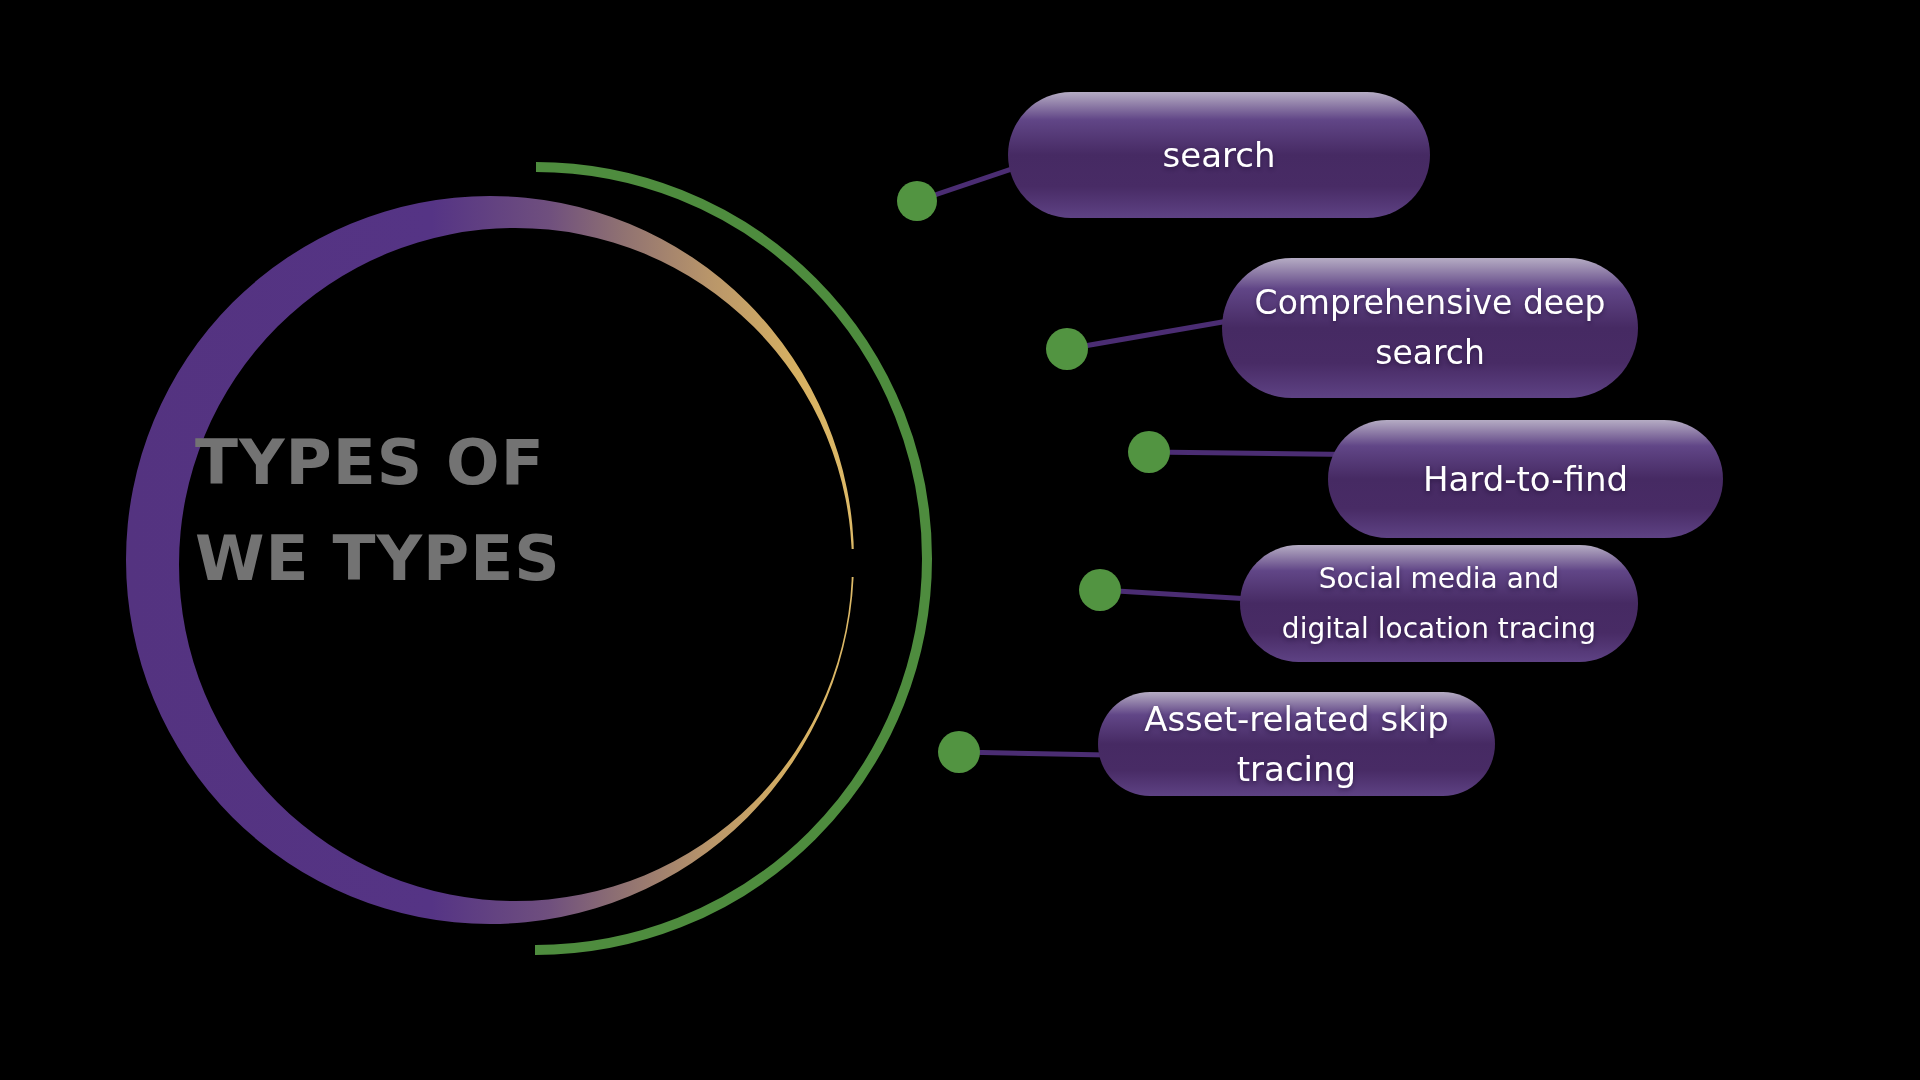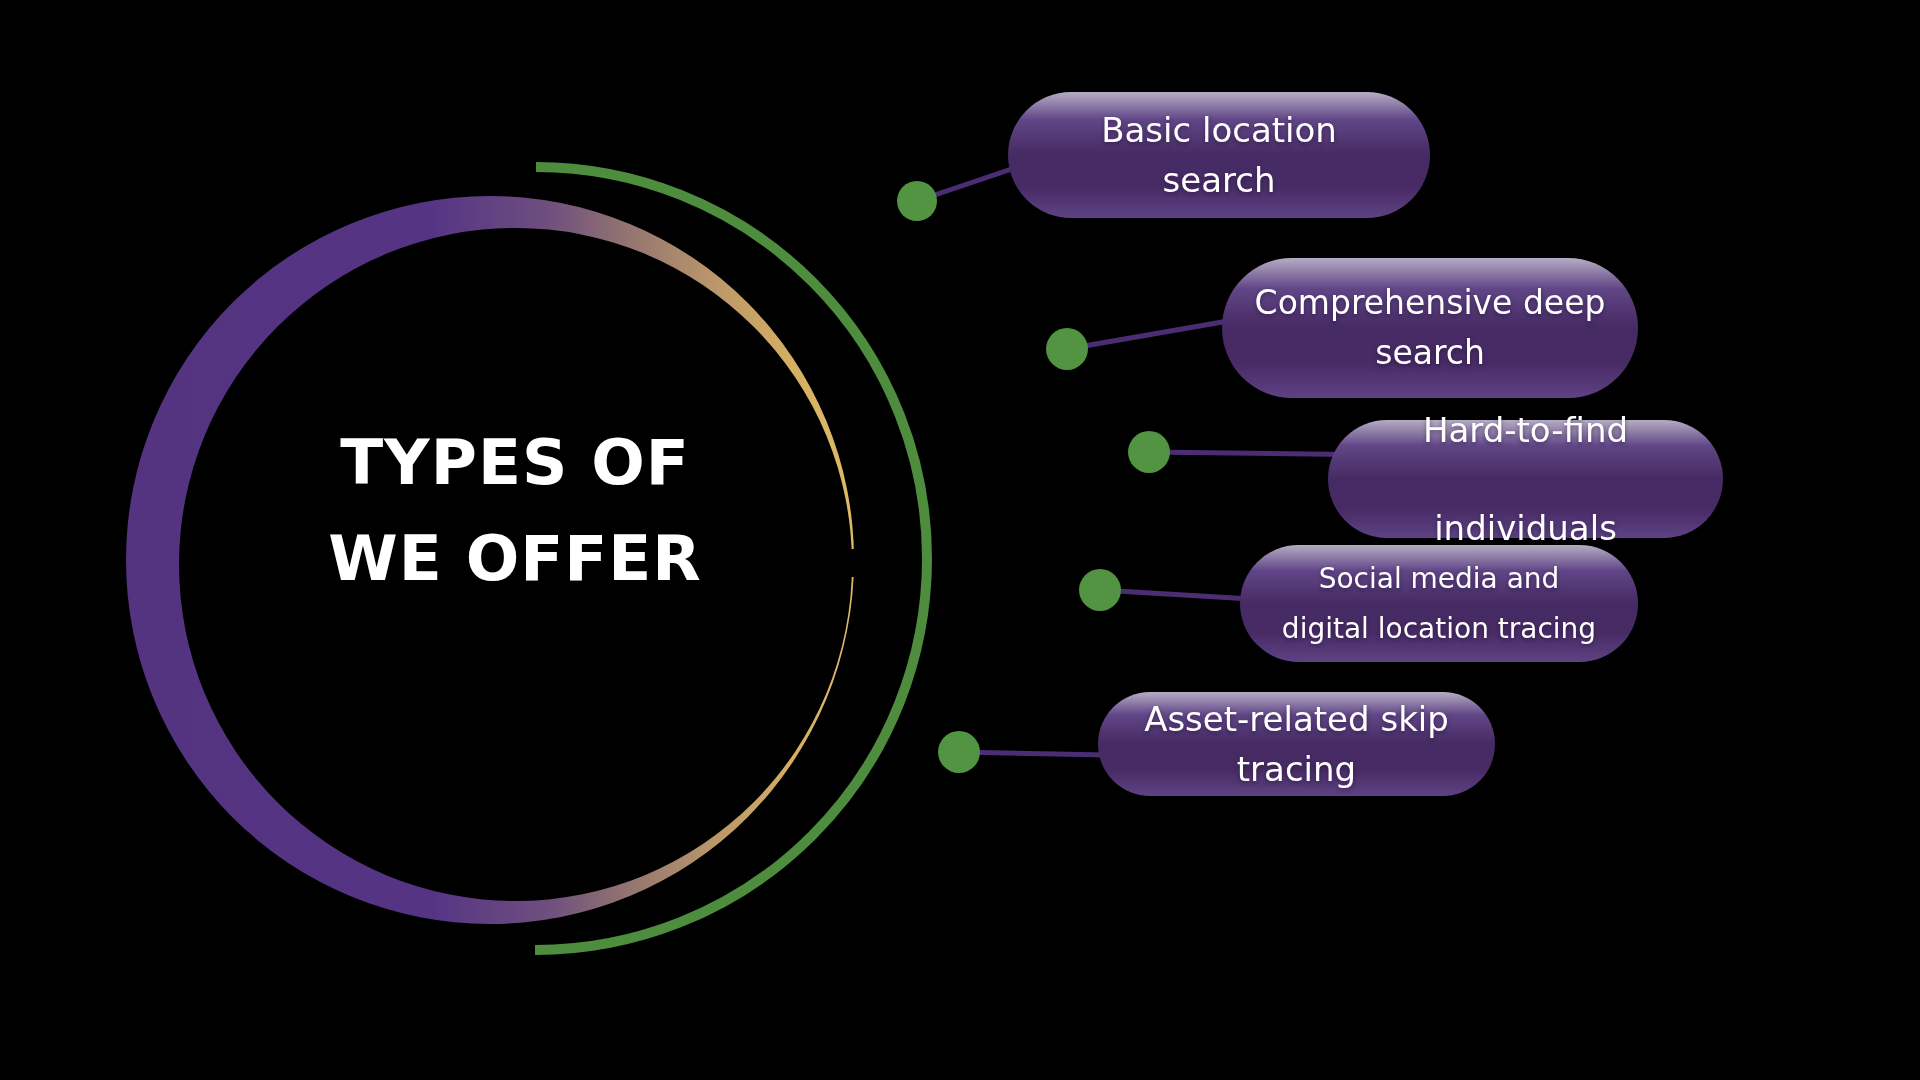--- a/index.html
+++ b/index.html
@@ -19,22 +19,22 @@
     position: absolute;
     left: 0;
     top: 0;
   }
   
   #title {
     position: absolute;
     left: 195px;
     top: 415px;
     width: 640px;
-    text-align: center;
-    color: #ffffff;
+    text-align: left;
+    color: #737373;
     font-weight: bold;
     font-size: 63px;
     line-height: 96px;
     letter-spacing: 1px;
   }
   #title span { display: block; white-space: nowrap; }
 
   
   .pill {
     position: absolute;
@@ -99,36 +99,34 @@
       <circle cx="917" cy="201" r="20"></circle>
       <circle cx="1067" cy="349" r="21"></circle>
       <circle cx="1149" cy="452" r="21"></circle>
       <circle cx="1100" cy="590" r="21"></circle>
       <circle cx="959" cy="752" r="21"></circle>
     </g>
   </svg>
 
   <div id="title">
     <span>TYPES OF</span>
-    <span>WE OFFER</span>
+    <span>WE TYPES</span>
   </div>
 
   <div class="pill p1">
-    <span class="line">Basic location</span>
     <span class="line">search</span>
   </div>
 
   <div class="pill p2">
     <span class="line">Comprehensive deep</span>
     <span class="line">search</span>
   </div>
 
   <div class="pill p3">
     <span class="line">Hard-to-find</span>
-    <span class="line">individuals</span>
   </div>
 
   <div class="pill p4">
     <span class="line">Social media and</span>
     <span class="line">digital location tracing</span>
   </div>
 
   <div class="pill p5">
     <span class="line">Asset-related skip</span>
     <span class="line">tracing</span>

